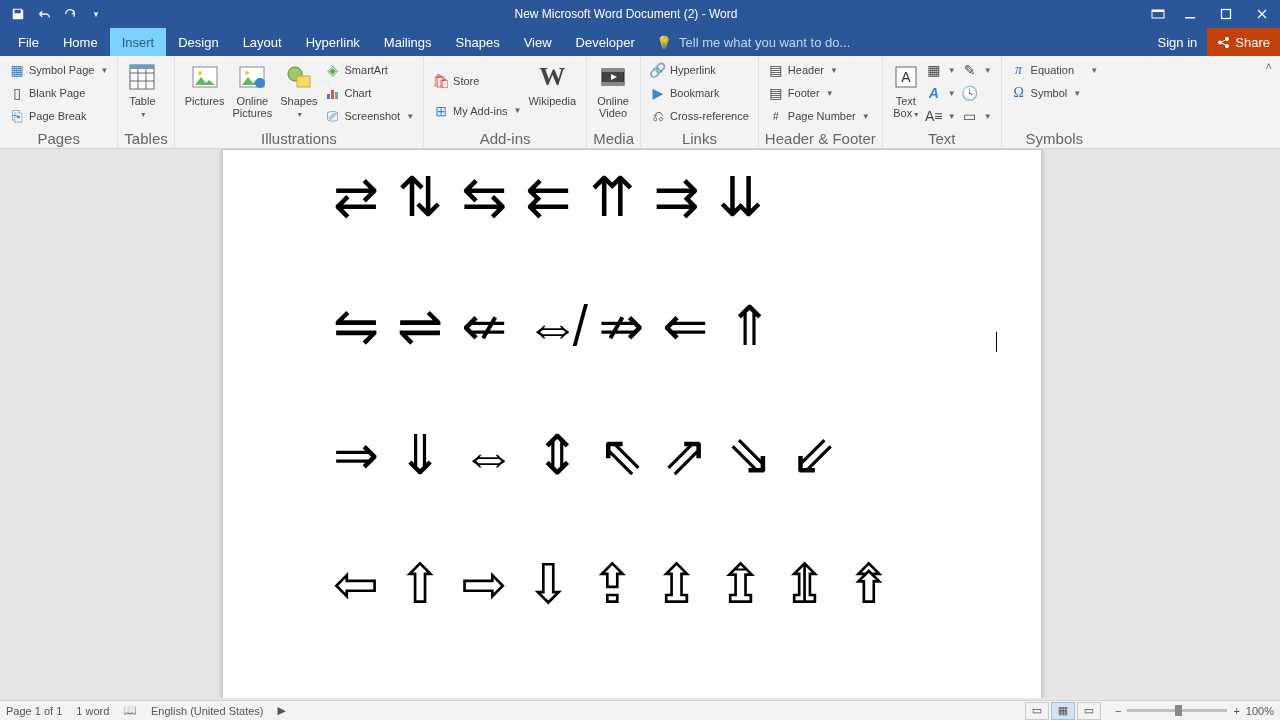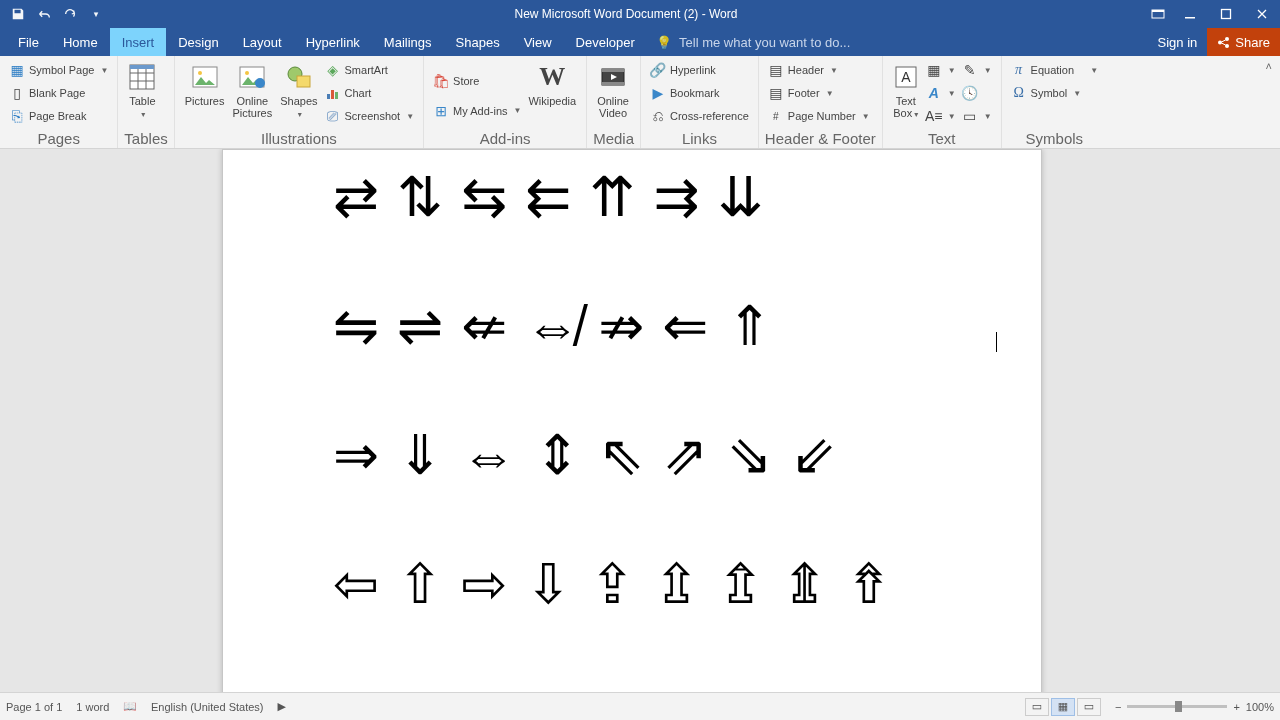--- a/index.html
+++ b/index.html
@@ -38,21 +38,21 @@
 .collapse { margin-left: auto; padding: 4px 8px 0 8px; color: #666; }
 
 
 .docarea { position: absolute; top: 149px; bottom: 22px; left: 0; right: 0; background: #e6e6e6; overflow: hidden; }
 .page { position: absolute; left: 222px; top: 0; width: 820px; min-height: 1000px; background: #fff; box-shadow: 0 0 6px rgba(0,0,0,0.2); border: 1px solid #c6c6c6; }
 .content { padding: 20px 110px 40px 110px; font-family: "Segoe UI Symbol", "Arial Unicode MS", sans-serif; font-size: 55px; line-height: 1; color: #000; }
 .content .row { margin-bottom: 74px; letter-spacing: 18px; white-space: nowrap; }
 .cursor { position: absolute; width: 1px; height: 20px; background: #000; }
 
 
-.statusbar { position: absolute; bottom: 0; left: 0; right: 0; height: 28px; background: #f3f3f3; border-top: 1px solid #d4d4d4; display: flex; align-items: center; font-size: 11px; color: #555; padding: 0 6px; gap: 14px; }
+.statusbar { position: absolute; bottom: 0; left: 0; right: 0; height: 20px; background: #f3f3f3; border-top: 1px solid #d4d4d4; display: flex; align-items: center; font-size: 11px; color: #555; padding: 0 6px; gap: 14px; }
 .statusbar .spacer { flex: 1; }
 .view-btns { display: flex; gap: 2px; }
 .vbtn { width: 24px; height: 18px; border: 1px solid #ccc; display: flex; align-items: center; justify-content: center; font-size: 11px; }
 .vbtn.active { background: #d4e2f4; border-color: #9fbfe6; }
 .zoom { display: flex; align-items: center; gap: 6px; }
 .zoom-track { width: 100px; height: 3px; background: #c0c0c0; position: relative; }
 .zoom-thumb { position: absolute; top: -4px; left: 48px; width: 7px; height: 11px; background: #888; }
 
 svg { display: block; }
 </style>

